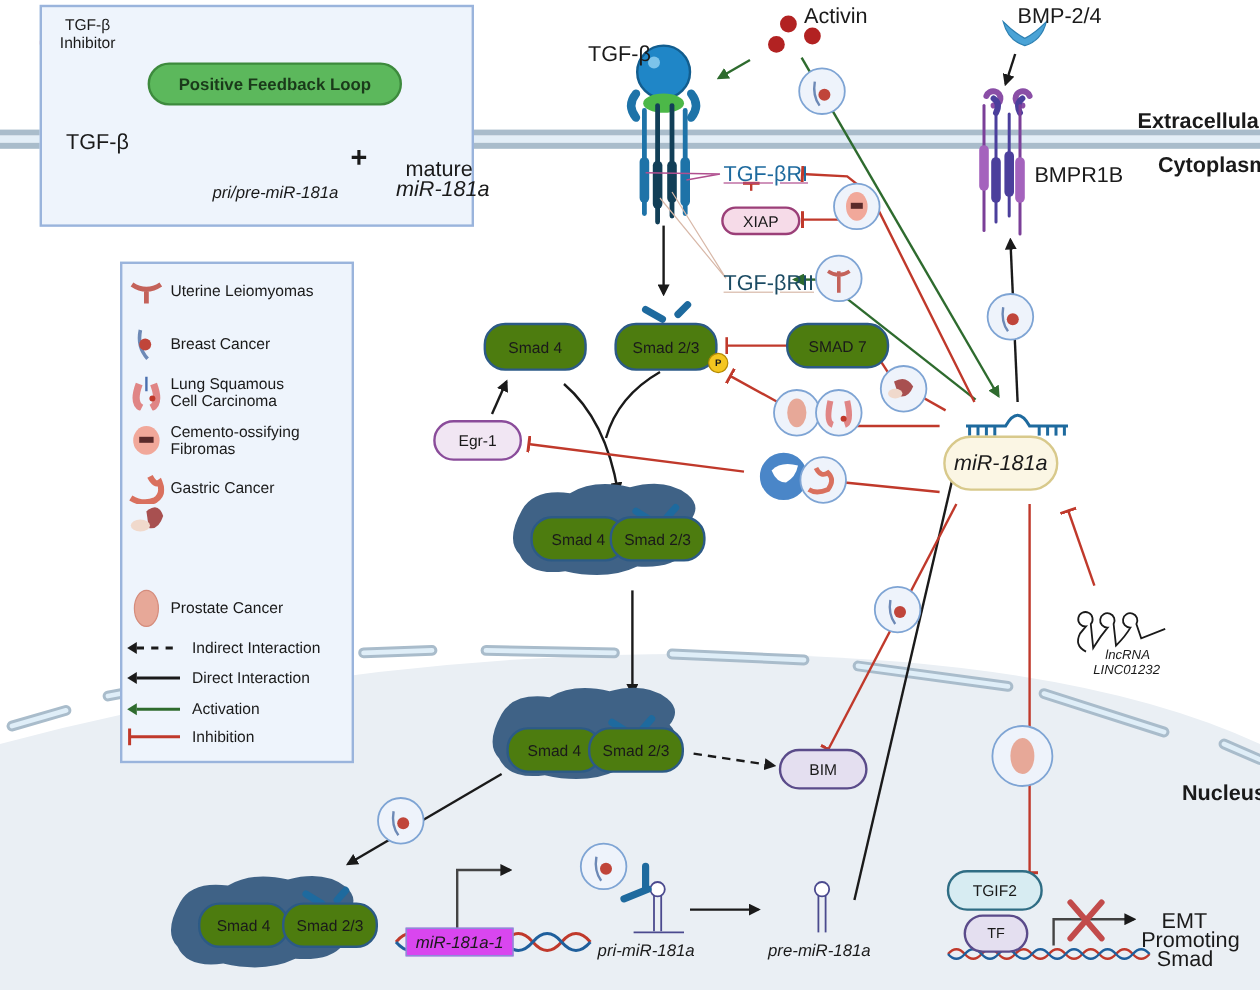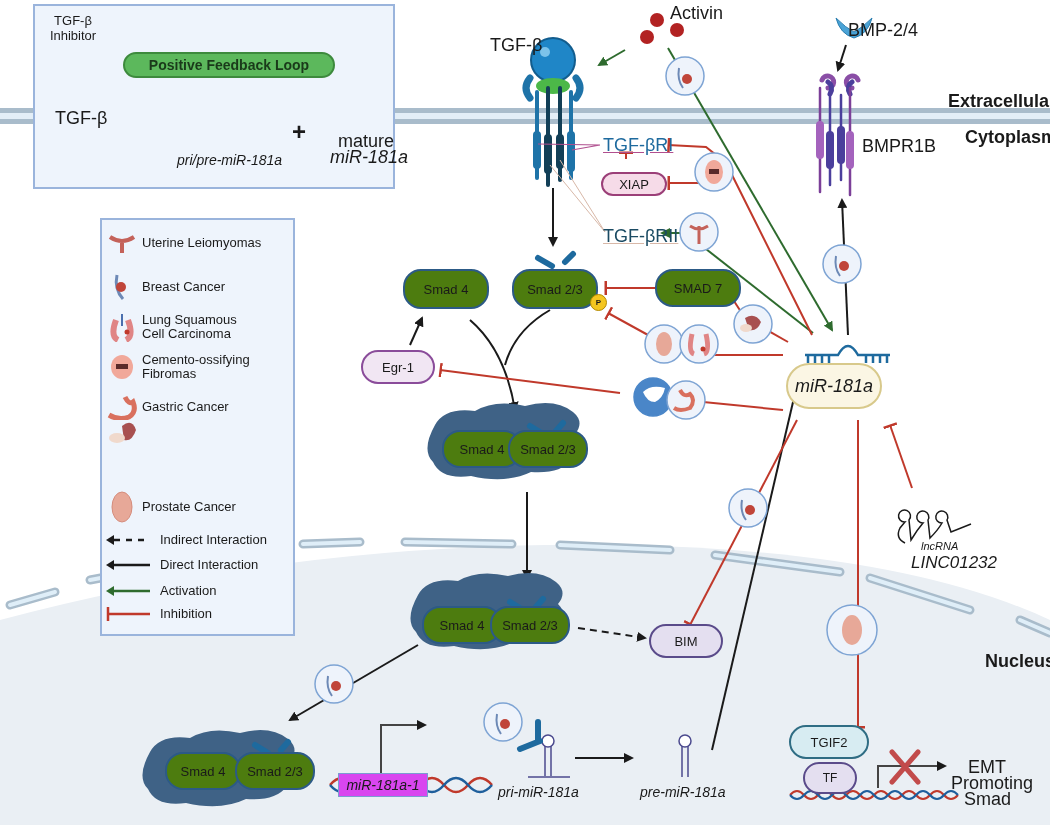--- a/index.html
+++ b/index.html
@@ -13,21 +13,21 @@
   .pill-purple { background:#f1e6f3; border:2px solid #8a4c9a; }
   .pill-pink { background:#f6dbe8; border:2px solid #9b3f78; }
   .pill-lav { background:#e4dff0; border:2px solid #5a4b8a; }
   .pill-cyan { background:#d7ecf2; border:2px solid #2f6d84; }
   .pill-cream { background:#fbf6e4; border:2px solid #d8c98b; }
   .legend { position:absolute; left:100px; top:218px; width:195px; height:418px; background:#eef4fc; border:2px solid #9ab4dc; box-sizing:border-box; }
   .legend-row { position:absolute; left:0; display:flex; align-items:center; }
   .legend-icon { width:40px; height:30px; display:flex; align-items:center; justify-content:center; }
   .legend-text { font-size:13px; line-height:1.1; }
   .feedback { position:absolute; left:33px; top:4px; width:362px; height:185px; background:#eef4fc; border:2px solid #9ab4dc; box-sizing:border-box; }
-  .pfl { position:absolute; left:88px; top:46px; width:212px; height:26px; background:#5cb85c; border:2px solid #3d8a3d; border-radius:22px; box-sizing:border-box; display:flex; align-items:center; justify-content:center; font-weight:bold; font-size:14px; color:#1a3a1a; }
+  .pfl { position:absolute; left:88px; top:46px; width:212px; height:36px; background:#5cb85c; border:2px solid #3d8a3d; border-radius:22px; box-sizing:border-box; display:flex; align-items:center; justify-content:center; font-weight:bold; font-size:14px; color:#1a3a1a; }
 </style>
 </head>
 <body>
 
 <div id="stage">
 
 <svg width="1050" height="825" style="position:absolute;left:0;top:0">
   <defs>
     <marker id="ah-black" markerWidth="10" markerHeight="10" refX="8" refY="5" orient="auto" markerUnits="userSpaceOnUse">
           <path d="M0,0 L10,5 L0,10 Z" fill="#1a1a1a"></path>
@@ -401,21 +401,21 @@
     <svg width="50" height="16">
           <line x1="6" y1="1" x2="6" y2="15" stroke="#c0392b" stroke-width="2.5"></line>
           <line x1="6" y1="8" x2="48" y2="8" stroke="#c0392b" stroke-width="2.5"></line>
         </svg>
     <div class="legend-text" style="margin-left:8px;">Inhibition</div>
   </div>
 </div>
 
 <div class="lbl" style="left:490px;top:35px;">TGF-β</div>
 <div class="lbl" style="left:670px;top:3px;">Activin</div>
-<div class="lbl" style="left:848px;top:20px;">BMP-2/4</div>
+<div class="lbl" style="left:848px;top:3px;">BMP-2/4</div>
 <div class="lbl" style="left:603px;top:135px;color:#1e6a9e;text-decoration:underline;text-decoration-color:#b04f8f;">TGF-βRI</div>
 <div class="lbl" style="left:603px;top:226px;color:#1b4b63;text-decoration:underline;text-decoration-color:#d8b8a8;">TGF-βRII</div>
 <div class="lbl" style="left:862px;top:136px;">BMPR1B</div>
 
 <div class="pill pill-pink" style="left:601px;top:172px;width:66px;height:24px;">XIAP</div>
 <div class="pill pill-blue" style="left:403px;top:269px;width:86px;height:40px;">Smad 4</div>
 <div class="pill pill-blue" style="left:512px;top:269px;width:86px;height:40px;">Smad 2/3</div>
 <div style="position:absolute;left:590px;top:294px;width:15px;height:15px;border-radius:50%;background:#f4c620;border:1px solid #b48a00;font-size:8px;font-weight:bold;display:flex;align-items:center;justify-content:center;">P</div>
 <div class="pill pill-blue" style="left:655px;top:269px;width:86px;height:38px;">SMAD 7</div>
 <div class="pill pill-purple" style="left:361px;top:350px;width:74px;height:34px;">Egr-1</div>
@@ -435,15 +435,15 @@
 <div style="position:absolute;left:338px;top:773px;width:90px;height:24px;background:#d946ef;border:1.5px solid #7b9cd1;display:flex;align-items:center;justify-content:center;font-style:italic;font-size:14px;box-sizing:border-box;">miR-181a-1</div>
 
 <div class="lbl ital" style="left:498px;top:784px;font-size:14px;">pri-miR-181a</div>
 <div class="lbl ital" style="left:640px;top:784px;font-size:14px;">pre-miR-181a</div>
 
 <div class="lbl" style="left:968px;top:757px;">EMT</div>
 <div class="lbl" style="left:951px;top:773px;">Promoting</div>
 <div class="lbl" style="left:964px;top:789px;">Smad</div>
 
 <div class="lbl ital" style="left:921px;top:540px;font-size:11px;">lncRNA</div>
-<div class="lbl ital" style="left:911px;top:553px;font-size:17px;">LINC01232</div>
+<div class="lbl ital" style="left:911px;top:553px;font-size:11px;">LINC01232</div>
 
 </div>
 
 </body></html>

